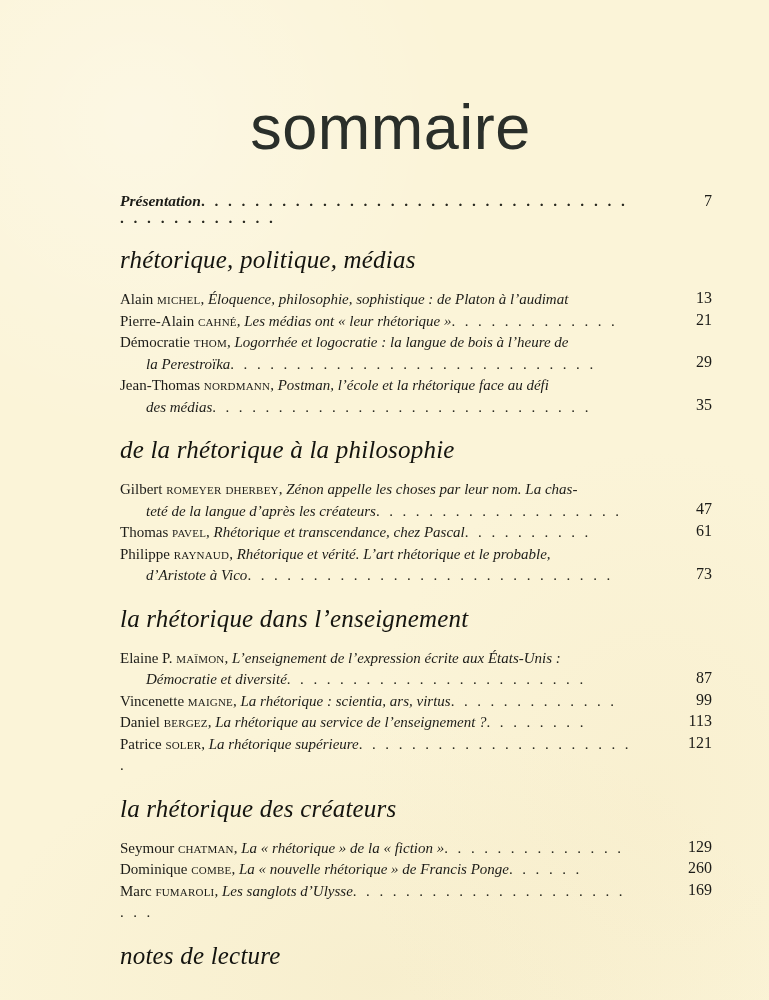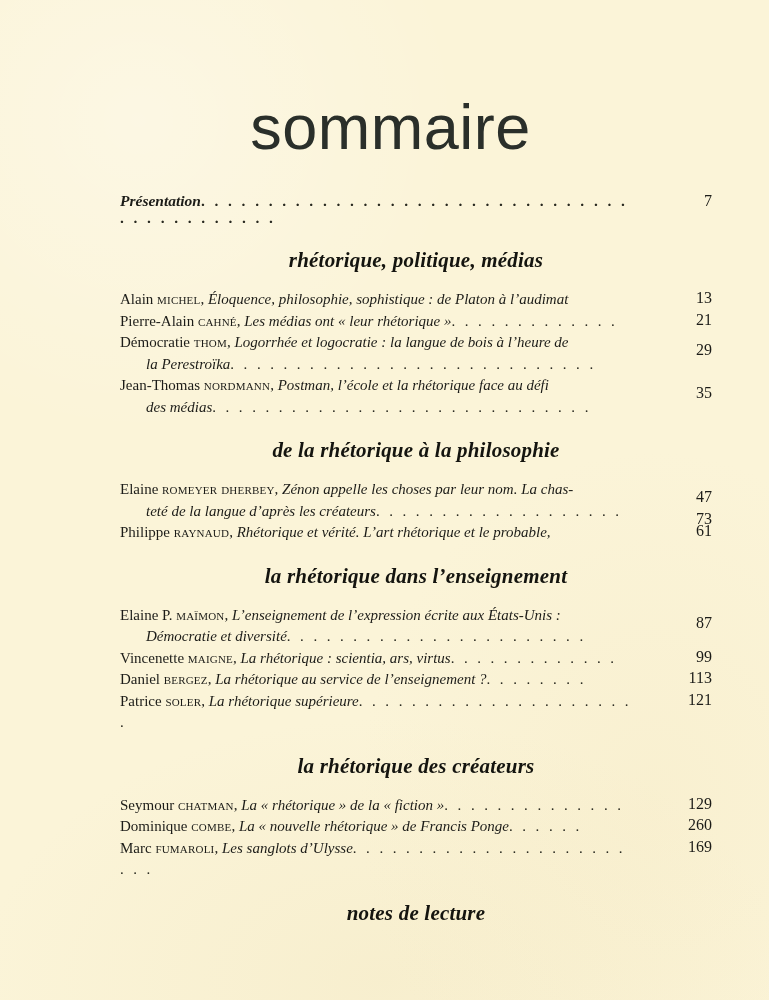--- a/index.html
+++ b/index.html
@@ -95,21 +95,21 @@
   .pageno {
     position: absolute;
     right: 0;
     width: 62px;
     text-align: right;
     font-size: 16px;
     font-style: normal;
     color: #1c1c18;
   }
   .pageno.bottom {
-    bottom: 16px;
+    bottom: 4px;
   }
   .pageno.top {
     top: 0;
   }
   .cont {
     display: block;
     padding-left: 26px;
   }
 
   
@@ -122,24 +122,23 @@
     line-height: 17px;
     margin-bottom: 22px;
   }
   .presentation .pageno {
     font-weight: normal;
     font-style: normal;
   }
 
   
   .section-head {
-    text-align: center;
     font-style: italic;
-    font-weight: bold;
-    font-size: 21px;
+    font-weight: normal;
+    font-size: 25px;
     line-height: 24px;
     letter-spacing: 0.2px;
     padding-right: 0px;
     color: #14140f;
   }
 
   .sec-gap-top { margin-top: 20px; }
   .sec-gap-bot { margin-bottom: 17px; }
 
   .group { margin-bottom: 0; }
@@ -189,31 +188,35 @@
               <span class="entry-body"><span class="author">Jean-Thomas </span><span class="surname">Nordmann</span><span>, </span><span class="work">Postman, l’école et la rhétorique face au défi</span></span>
               <span class="cont"><span class="work">des   médias</span><span class="leader">. . . . . . . . . . . . . . . . . . . . . . . . . . . . .</span></span>
             </div>
             <span class="pageno bottom">35</span>
           </div>
         </div>
         <div class="group">
           <div class="section-head sec-gap-top sec-gap-bot">de la rhétorique à la philosophie</div>
           <div class="entry">
             <div class="entry-lines">
-              <span class="entry-body"><span class="author">Elaine </span><span class="surname">Romeyer Dherbey</span><span>, </span><span class="work">Zénon appelle les choses par leur nom. La chas-</span></span>
+              <span class="entry-body"><span class="author">Gilbert </span><span class="surname">Romeyer Dherbey</span><span>, </span><span class="work">Zénon appelle les choses par leur nom. La chas-</span></span>
               <span class="cont"><span class="work">teté de la langue d’après les créateurs</span><span class="leader">. . . . . . . . . . . . . . . . . . .</span></span>
             </div>
             <span class="pageno bottom">47</span>
           </div>
           <div class="entry">
+            <div class="entry-lines">
+              <span class="entry-body"><span class="author">Thomas </span><span class="surname">Pavel</span><span>, </span><span class="work">Rhétorique et transcendance, chez Pascal</span><span class="leader">. . . . . . . . . .</span></span>
+            </div>
             <span class="pageno top">61</span>
           </div>
           <div class="entry">
             <div class="entry-lines">
               <span class="entry-body"><span class="author">Philippe </span><span class="surname">Raynaud</span><span>, </span><span class="work">Rhétorique et vérité. L’art rhétorique et le probable,</span></span>
+              <span class="cont"><span class="work">d’Aristote à Vico</span><span class="leader">. . . . . . . . . . . . . . . . . . . . . . . . . . . .</span></span>
             </div>
             <span class="pageno bottom">73</span>
           </div>
         </div>
         <div class="group">
           <div class="section-head sec-gap-top sec-gap-bot">la rhétorique dans l’enseignement</div>
           <div class="entry">
             <div class="entry-lines">
               <span class="entry-body"><span class="author">Elaine P. </span><span class="surname">Maïmon</span><span>, </span><span class="work">L’enseignement de l’expression écrite aux États-Unis :</span></span>
               <span class="cont"><span class="work">Démocratie  et  diversité</span><span class="leader">. . . . . . . . . . . . . . . . . . . . . . .</span></span>

